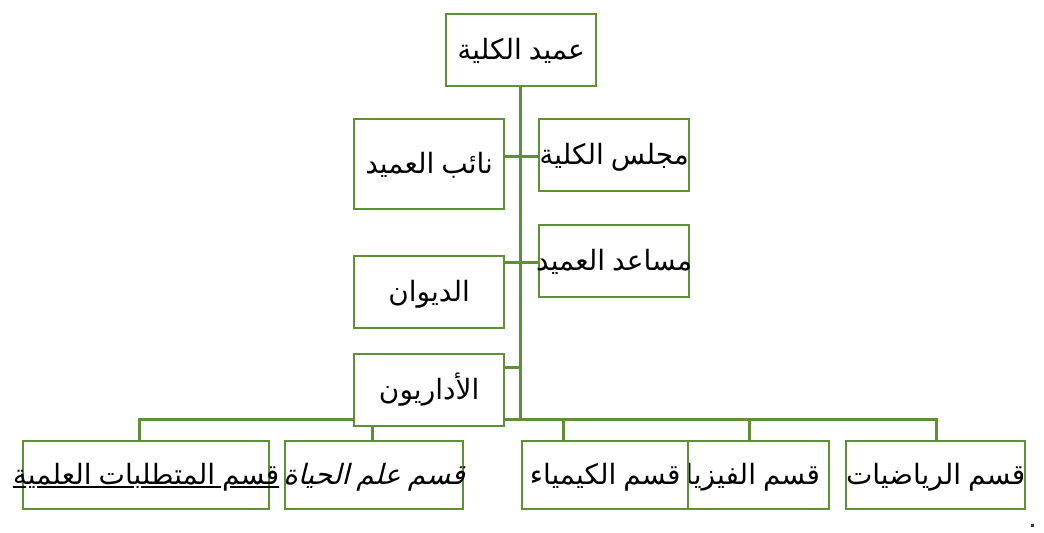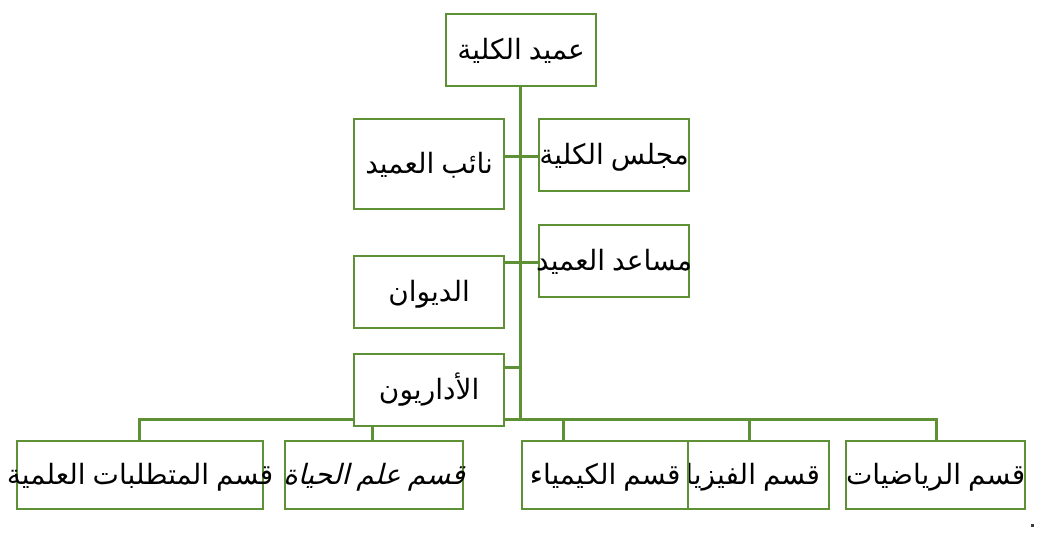--- a/index.html
+++ b/index.html
@@ -107,19 +107,19 @@
   </div>
   <div class="node" style="left:662px; top:440px; width:168px; height:70px;">
     <span class="node-label">قسم الفيزياء</span>
   </div>
   <div class="node" style="left:479px; top:440px; width:168px; height:70px;margin-left:42px;">
     <span class="node-label">قسم الكيمياء</span>
   </div>
   <div class="node" style="left:284px; top:440px; width:180px; height:70px;font-style:italic;">
     <span class="node-label">قسم علم الحياة</span>
   </div>
-  <div class="node" style="left:16px; top:440px; width:248px; height:70px;">
+  <div class="node" style="left:22px; top:440px; width:248px; height:70px;text-decoration:underline;">
     <span class="node-label">قسم المتطلبات العلمية</span>
   </div>
 
   <div class="corner-dot" style="left:1031px; top:524px;"></div>
 
 </div>
 
 </body></html>

